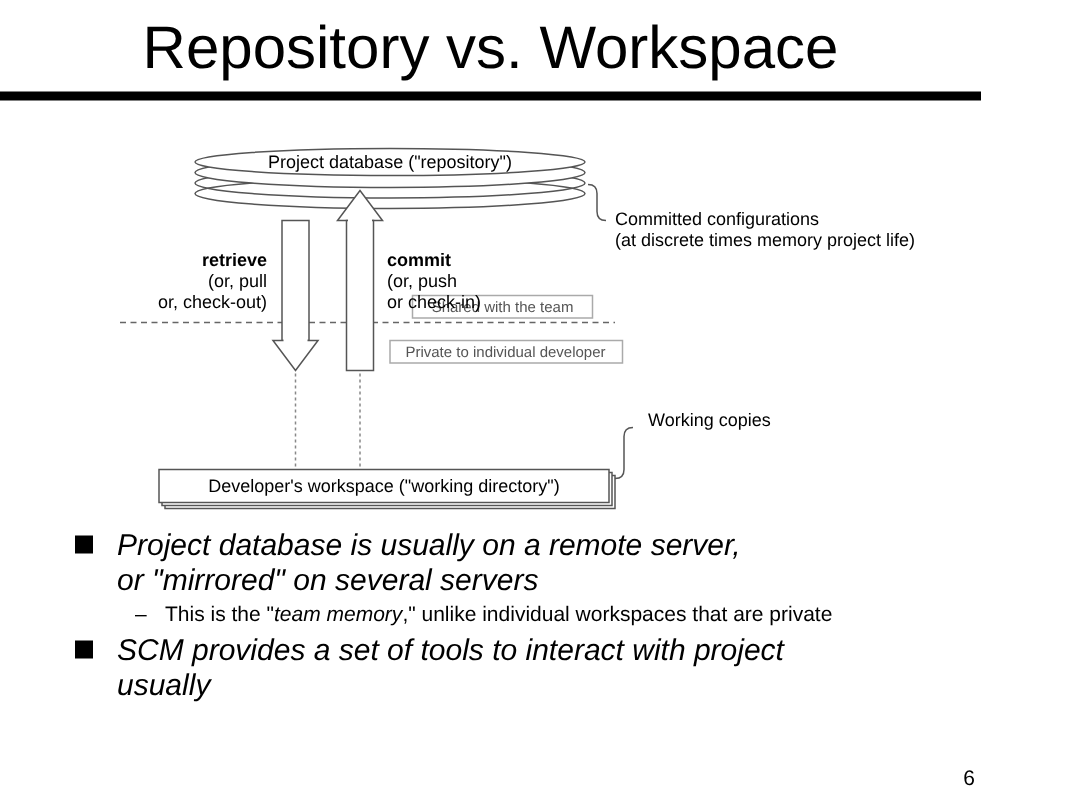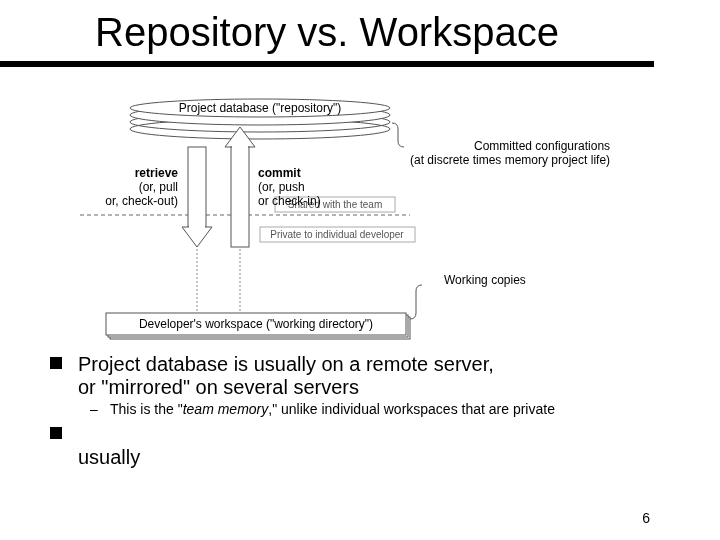--- a/index.html
+++ b/index.html
@@ -31,30 +31,30 @@
   .diagram {
     position: relative;
     width: 720px;
     height: 280px;
   }
   .caption {
     position: absolute;
     font-family: Arial, Helvetica, sans-serif;
     font-size: 12px;
     white-space: nowrap;
-    text-align: right;
   }
   .body {
     padding: 0 30px 0 50px;
     font-size: 20px;
   }
   .bullet {
     position: relative;
     margin: 6px 0 2px 0;
     padding-left: 28px;
+    font-style: italic;
   }
   .bullet::before {
     content: "";
     position: absolute;
     left: 0;
     top: 4px;
     width: 12px;
     height: 12px;
     background: #000;
   }
@@ -143,33 +143,33 @@
       <line x1="240" y1="182" x2="240" y2="244" stroke="#888" stroke-dasharray="2,2"></line>
 
       <path d="M410 252 Q416 252 416 246 L416 224 Q416 218 422 218" stroke="#555" fill="none"></path>
     </svg>
 
     <div class="caption" style="left:410px; top:72px;">
       <span>Committed configurations</span><br>
       <span>(at discrete times memory project life)</span>
     </div>
 
-    <div class="caption" style="left:444px; top:206px;">
+    <div class="caption" style="left:432px; top:206px;">
       <span>Working copies</span><br>
     </div>
   </div>
 
   <div class="body">
     <div class="bullet">
       <span>Project database is usually on a remote server,</span><br>
       <span>or "mirrored" on several servers</span>
     </div>
     <div class="sub">
       <span>This is the "</span><em>team memory</em><span>," unlike individual workspaces that are private</span>
     </div>
     <div class="bullet">
-      <br>
+      <span>SCM provides a set of tools to interact with project</span><br>
       <span>usually</span>
     </div>
   </div>
 
   <div class="pagenum">6</div>
 </div>
 
 </body></html>

